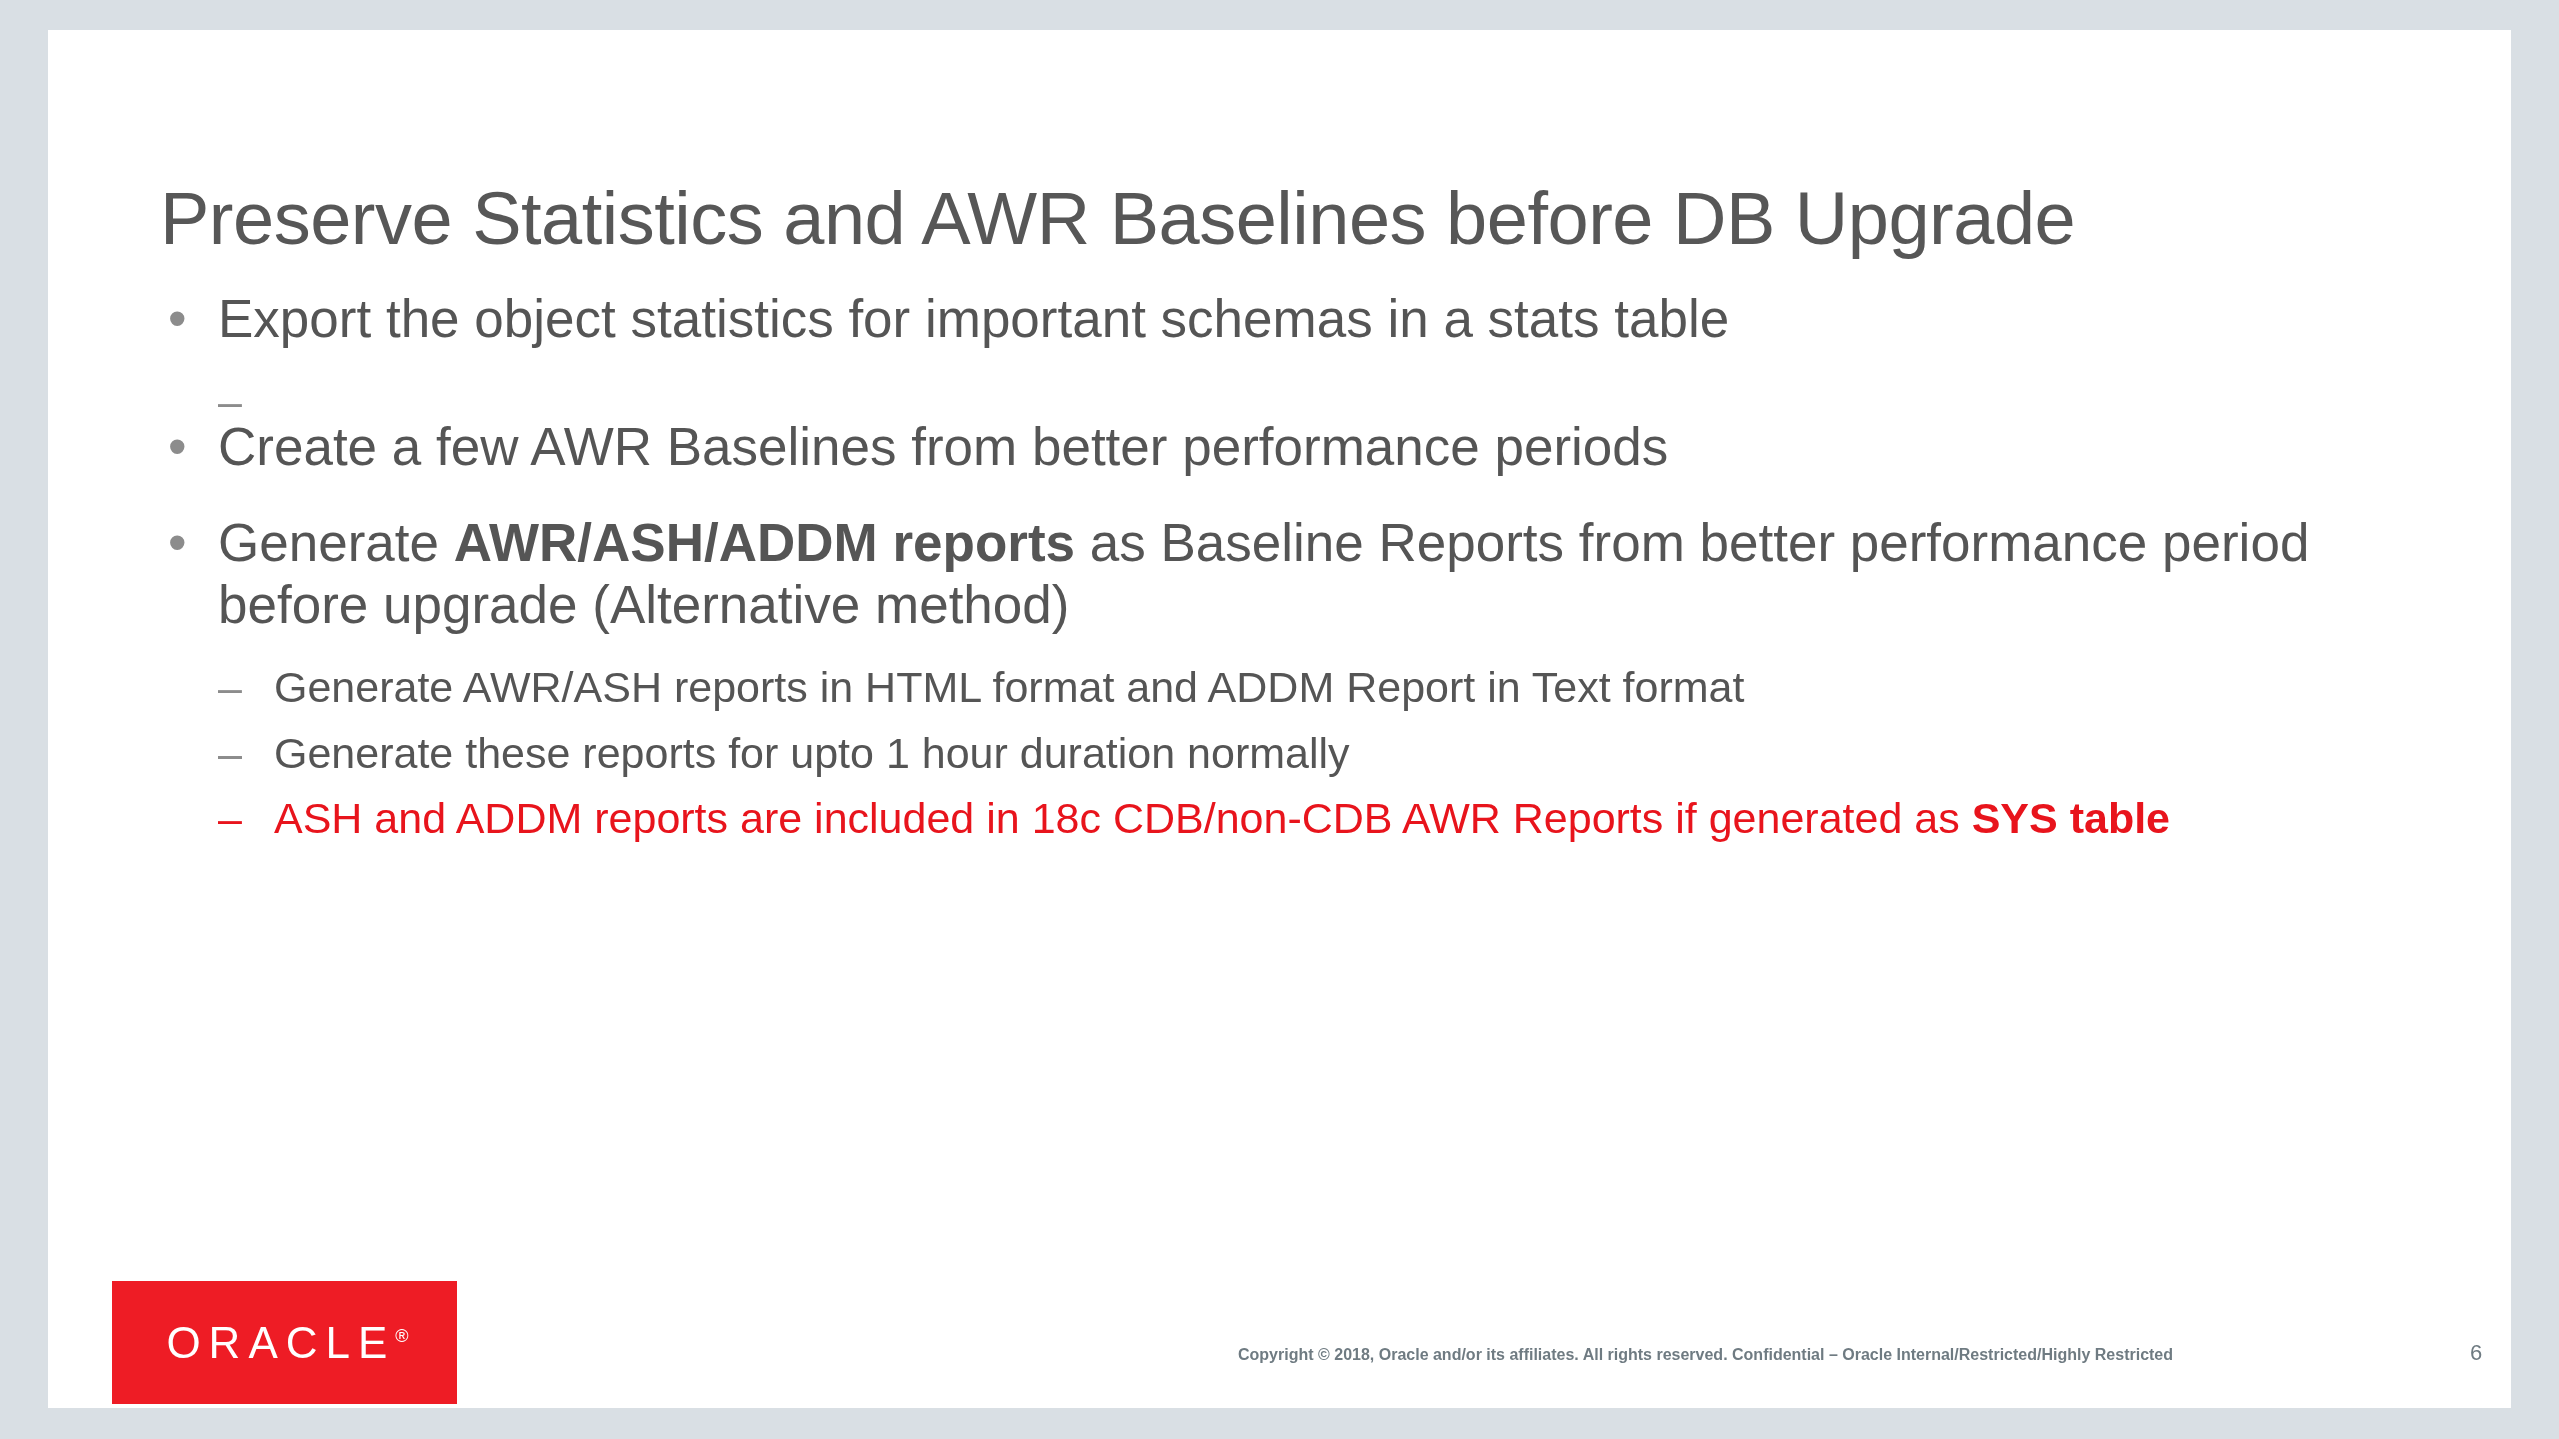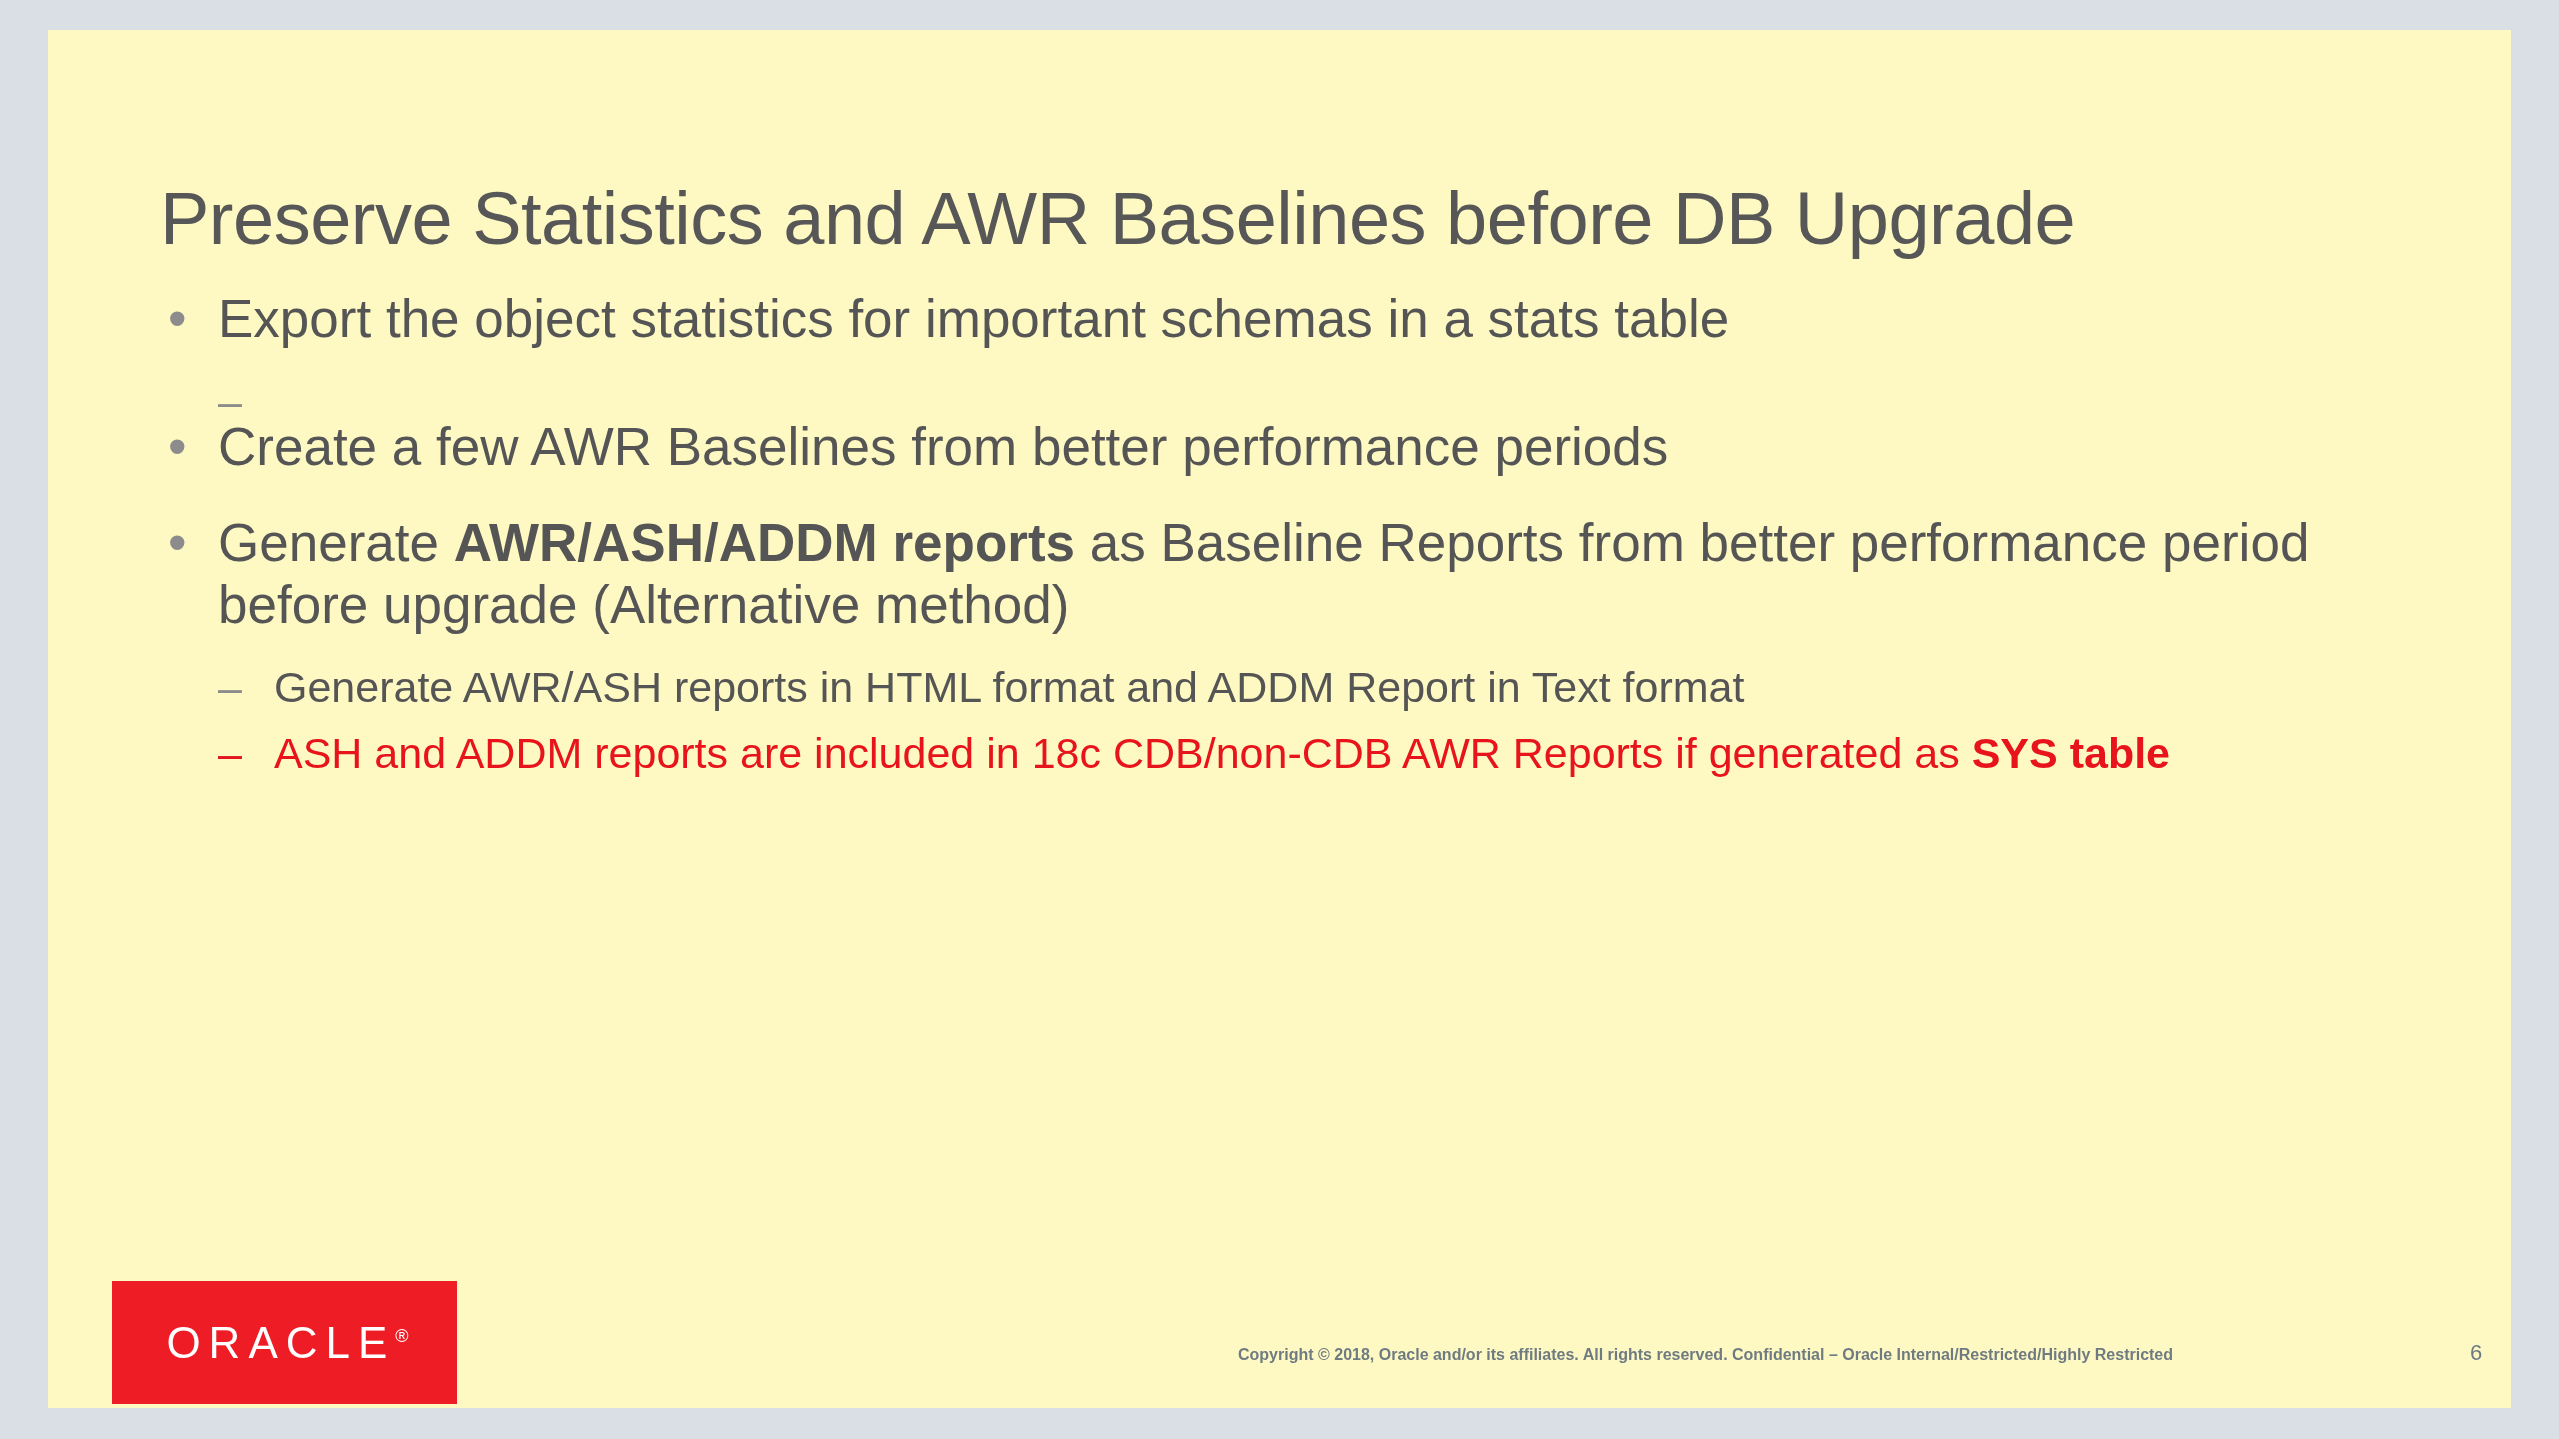--- a/index.html
+++ b/index.html
@@ -12,21 +12,21 @@
     height: 1439px;
     font-family: "Liberation Sans", sans-serif;
     overflow: hidden;
   }
   .slide {
     position: absolute;
     left: 48px;
     top: 30px;
     width: 2463px;
     height: 1378px;
-    background: #fef9c3;
+    background: #ffffff;
     box-sizing: border-box;
   }
   .slide-title {
     position: absolute;
     left: 112px;
     top: 150px;
     width: 2300px;
     font-size: 74px;
     font-weight: 400;
     color: #575757;
@@ -165,20 +165,21 @@
       <span class="dash">–</span>
       <span>Generate AWR/ASH reports in HTML format and ADDM Report in Text format</span>
     </div>
 
     <div class="l2">
       <span class="dash">–</span>
     </div>
 
     <div class="l2">
       <span class="dash">–</span>
+      <span>Generate these reports for upto 1 hour duration normally</span>
     </div>
 
     <div class="l2 red">
       <span class="dash">–</span>
       <span>ASH and ADDM reports are included in 18c CDB/non-CDB AWR Reports if generated as </span><b>SYS table</b>
     </div>
 
   </div>
 
   <div class="footer-bar">

